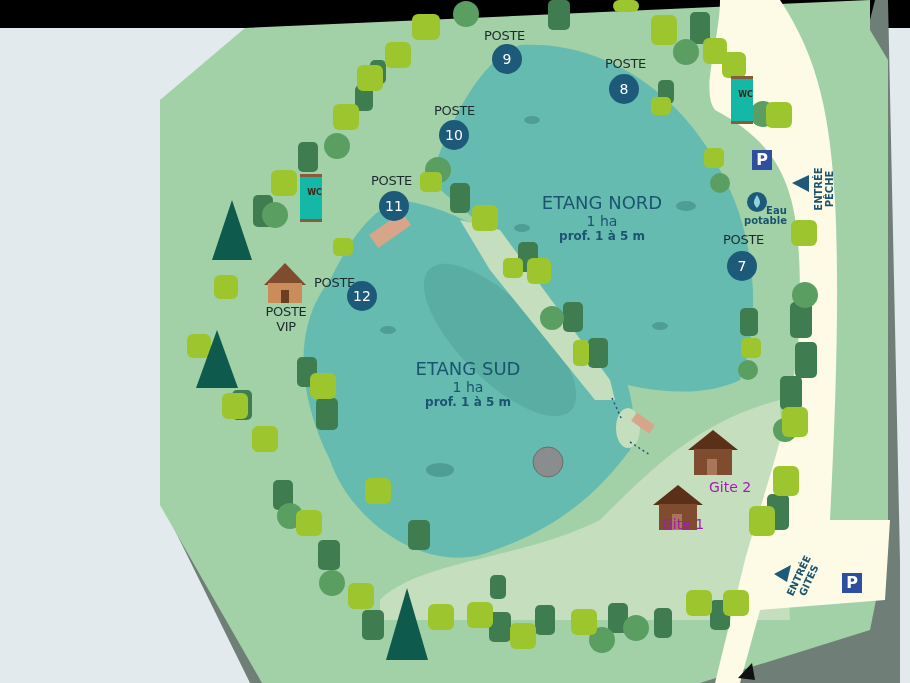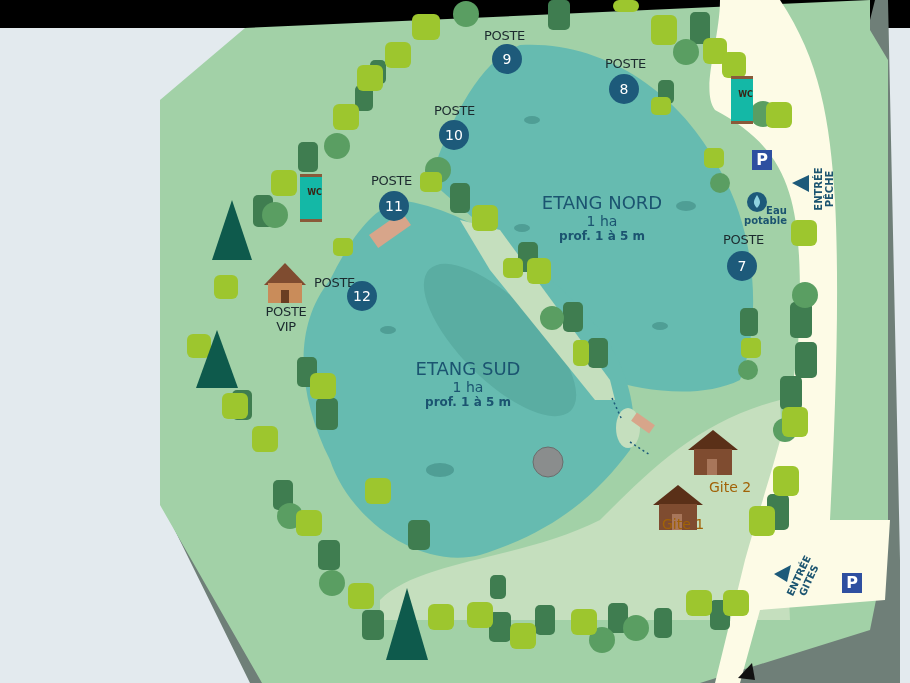--- a/index.html
+++ b/index.html
@@ -5,21 +5,21 @@
   html,body{margin:0;padding:0;}
   body{width:910px;height:683px;overflow:hidden;background:#e3eaee;position:relative;font-family:"DejaVu Sans",sans-serif;}
   .topbar{position:absolute;left:0;top:0;width:910px;height:28px;background:#000;}
   svg.map{position:absolute;left:0;top:0;}
   .lbl{position:absolute;white-space:nowrap;font-family:"DejaVu Sans",sans-serif;}
   .poste-lbl{font-size:13px;font-weight:normal;color:#1c2a2e;letter-spacing:-0.3px;}
   .poste-num{position:absolute;width:30px;height:30px;border-radius:50%;background:#1d5a7a;color:#fff;font-size:14px;line-height:30px;text-align:center;}
   .pond-title{font-size:18px;color:#1b5470;text-align:center;}
   .pond-area{font-size:14px;color:#1b5470;text-align:center;}
   .pond-depth{font-size:12px;color:#1b5470;text-align:center;font-weight:bold;}
-  .gite{font-size:14px;color:#a16207;}
+  .gite{font-size:14px;color:#a21caf;}
   .wc{position:absolute;width:22px;height:48px;background:#14b8a6;border-top:3px solid #8a5a3a;border-bottom:3px solid #8a5a3a;font-size:8px;font-weight:bold;color:#3a2515;text-align:right;line-height:32px;box-sizing:border-box;}
   .park{position:absolute;width:20px;height:20px;background:#2e4fa0;color:#fff;font-weight:bold;font-size:16px;line-height:20px;text-align:center;}
   .vtext{font-size:10px;color:#1b5470;font-weight:bold;line-height:11px;text-align:center;}
   .eau{font-size:10px;color:#1b5470;font-weight:bold;line-height:10px;text-align:center;}
 </style>
 </head>
 <body>
 
 <div class="topbar"></div>
 

